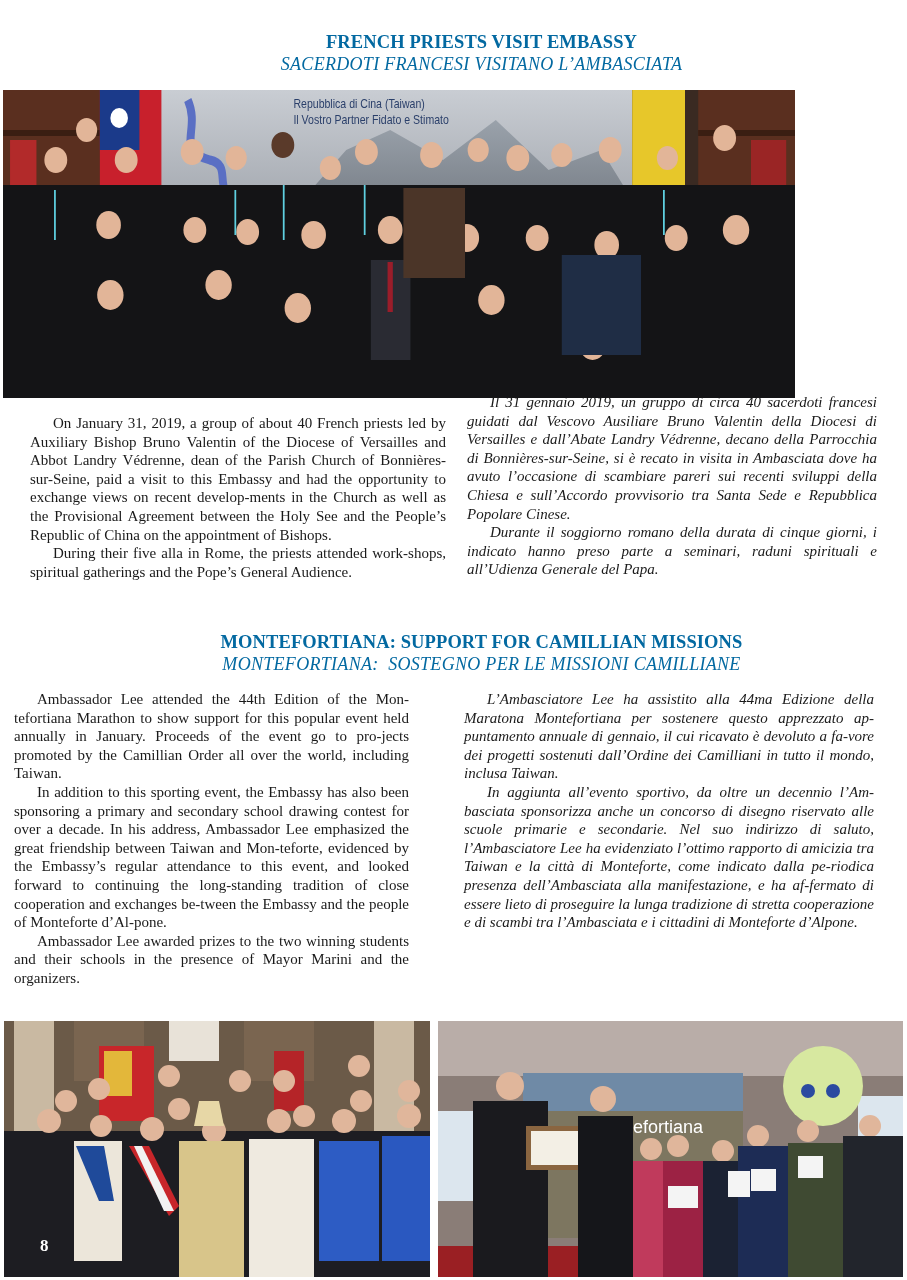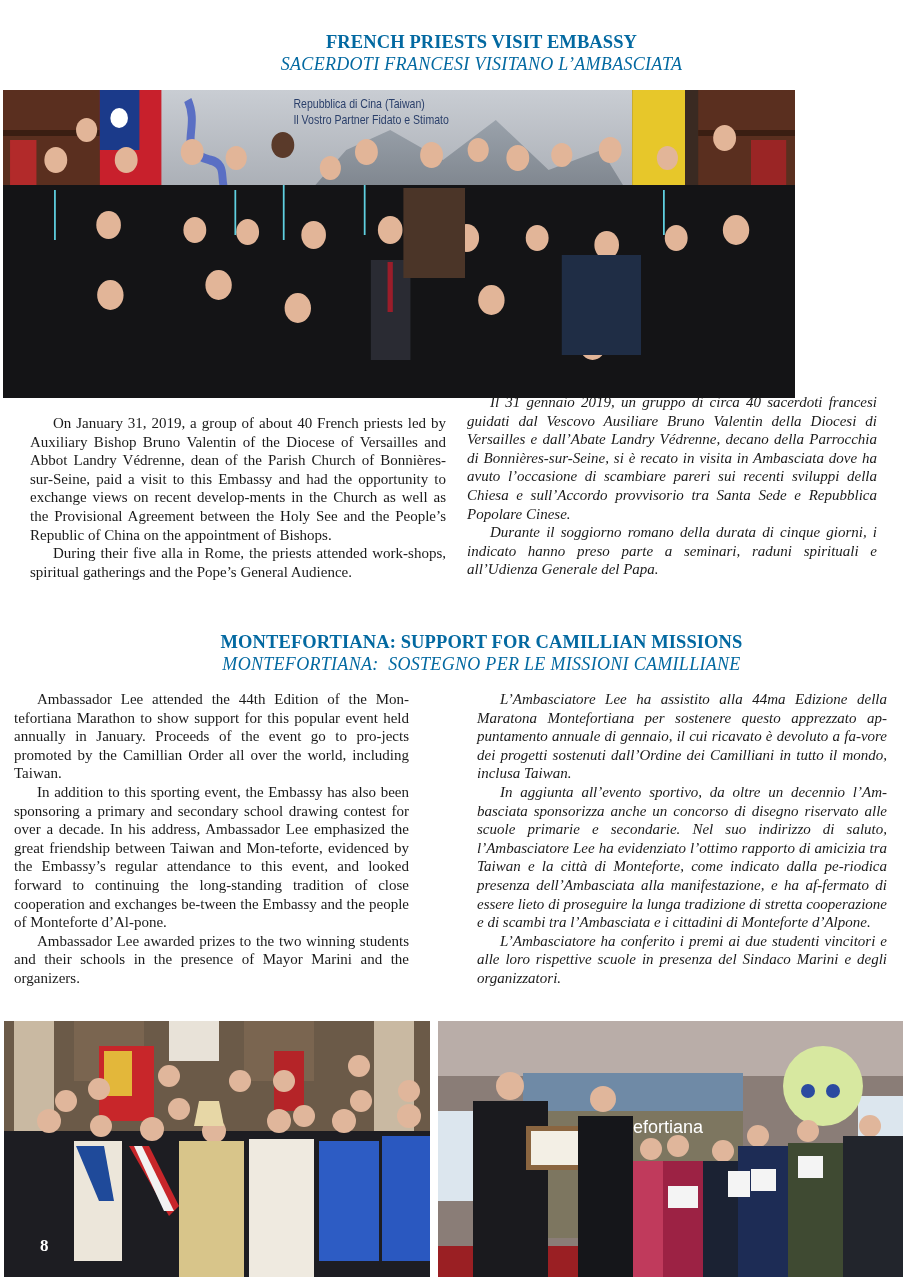--- a/index.html
+++ b/index.html
@@ -123,24 +123,23 @@
 <div class="title" style="top:631px;">
   <div class="en">MONTEFORTIANA: SUPPORT FOR CAMILLIAN MISSIONS</div>
   <div class="it" style="white-space:pre;">MONTEFORTIANA:  SOSTEGNO PER LE MISSIONI CAMILLIANE</div>
 </div>
 
 <div class="col en" style="left:14px; top:690px; width:395px;">
   <p>Ambassador Lee attended the 44th Edition of the Mon-tefortiana Marathon to show support for this popular event held annually in January. Proceeds of the event go to pro-jects promoted by the Camillian Order all over the world, including Taiwan.</p>
   <p>In addition to this sporting event, the Embassy has also been sponsoring a primary and secondary school drawing contest for over a decade. In his address, Ambassador Lee emphasized the great friendship between Taiwan and Mon-teforte, evidenced by the Embassy’s regular attendance to this event, and looked forward to continuing the long-standing tradition of close cooperation and exchanges be-tween the Embassy and the people of Monteforte d’Al-pone.</p>
   <p>Ambassador Lee awarded prizes to the two winning students and their schools in the presence of Mayor Marini and the organizers.</p>
 </div>
-<div class="col it" style="left:477px; top:690px; width:410px;">
+<div class="col it" style="left:464px; top:690px; width:410px;">
   <p>L’Ambasciatore Lee ha assistito alla 44ma Edizione della Maratona Montefortiana per sostenere questo apprezzato ap-puntamento annuale di gennaio, il cui ricavato è devoluto a fa-vore dei progetti sostenuti dall’Ordine dei Camilliani in tutto il mondo, inclusa Taiwan.</p>
   <p>In aggiunta all’evento sportivo, da oltre un decennio l’Am-basciata sponsorizza anche un concorso di disegno riservato alle scuole primarie e secondarie. Nel suo indirizzo di saluto, l’Ambasciatore Lee ha evidenziato l’ottimo rapporto di amicizia tra Taiwan e la città di Monteforte, come indicato dalla pe-riodica presenza dell’Ambasciata alla manifestazione, e ha af-fermato di essere lieto di proseguire la lunga tradizione di stretta cooperazione e di scambi tra l’Ambasciata e i cittadini di Monteforte d’Alpone.</p>
-  <p>L’Ambasciatore ha conferito i premi ai due studenti vincitori e alle loro rispettive scuole in presenza del Sindaco Marini e degli organizzatori.</p>
 </div>
 
 <div class="photo" style="left:4px; top:1021px; width:426px; height:256px;">
   <svg viewBox="0 0 426 256" preserveAspectRatio="none">
     <rect width="426" height="256" fill="#6b5a48"></rect>
     <rect x="10" y="0" width="40" height="256" fill="#c9b9a2"></rect>
     <rect x="370" y="0" width="40" height="256" fill="#c9b9a2"></rect>
     <rect x="70" y="0" width="70" height="60" fill="#7a6550"></rect>
     <rect x="240" y="0" width="70" height="60" fill="#7a6550"></rect>
     <rect x="165" y="0" width="50" height="40" fill="#e8e2d8"></rect>

